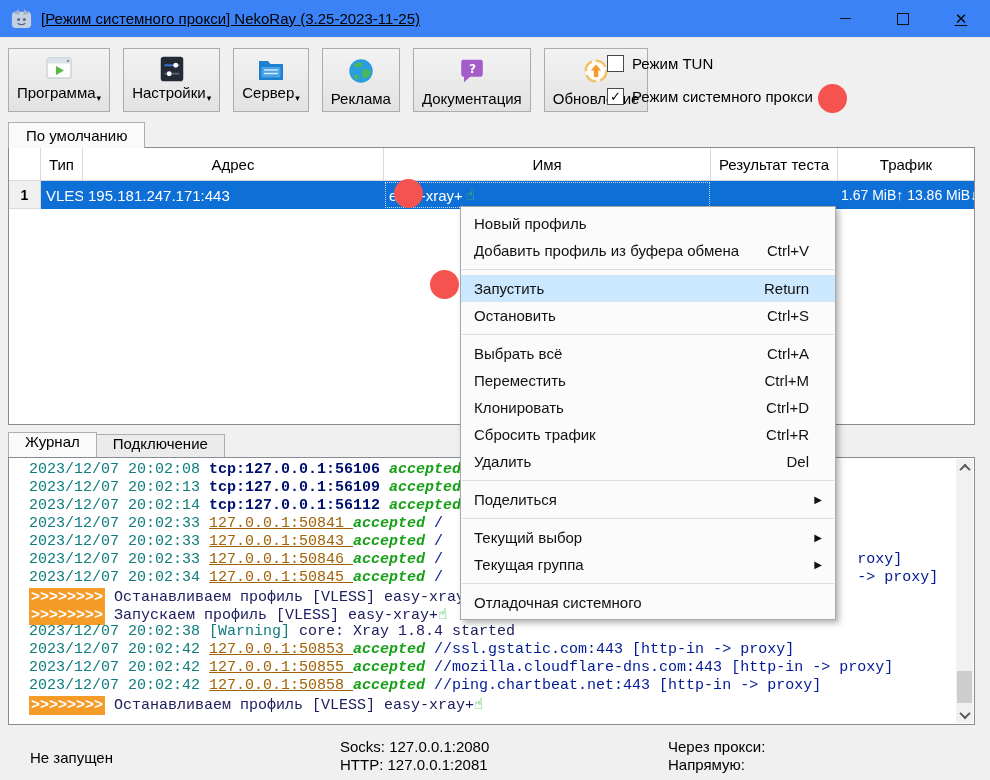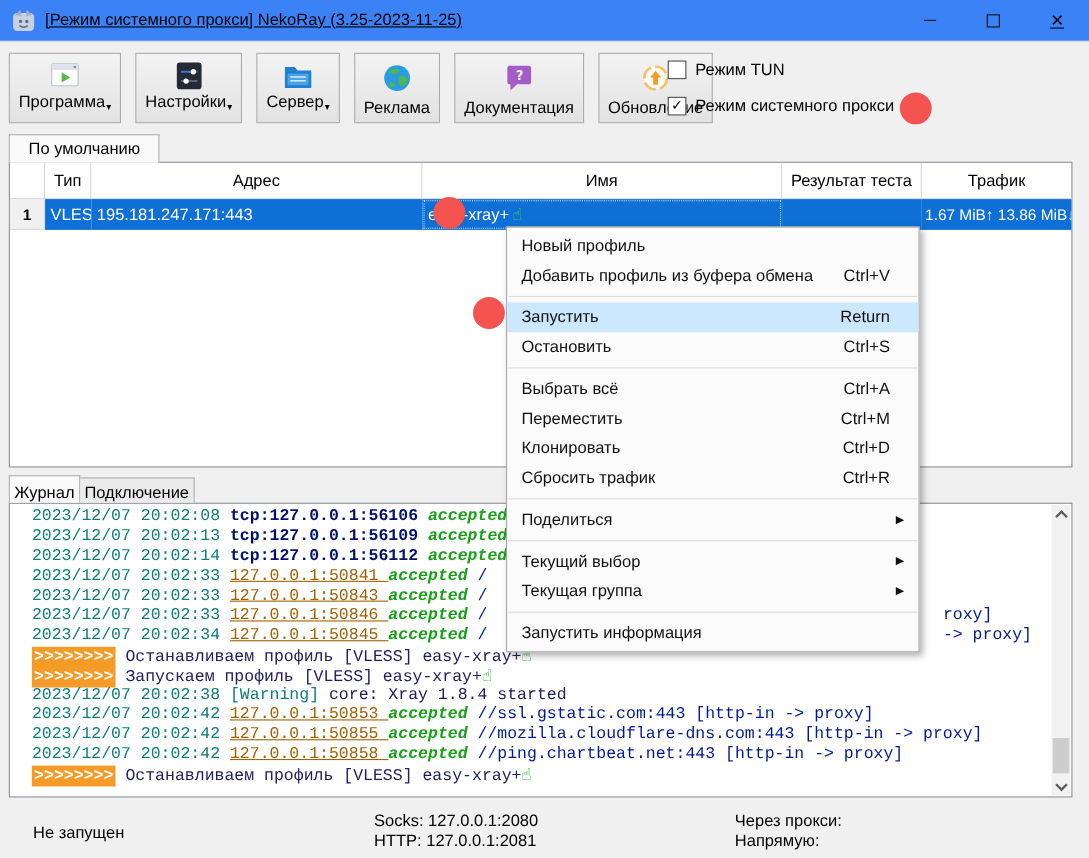--- a/index.html
+++ b/index.html
@@ -51,21 +51,21 @@
   .rownum{background:#f0f0f0;border-right:1px solid #dadada;border-bottom:1px solid #dadada;
           display:flex;align-items:center;justify-content:center;font-size:14px;font-weight:bold;}
   .td{background:#0e6fd6;color:#fff;font-size:15px;display:flex;align-items:center;
       padding-left:5px;overflow:hidden;white-space:nowrap;box-sizing:border-box;}
   .td-name{outline:1px dotted #bcd8f5;outline-offset:-2px;}
   .td-traffic{font-size:14px;padding-left:3px;}
   .hand-glyph{color:#49d549;margin-left:3px;font-family:"DejaVu Sans",sans-serif;}
 
   
   .log-tabs{position:absolute;left:8px;top:432px;display:flex;z-index:3;}
-  .ltab{padding:0 4px;display:flex;align-items:flex-end;font-size:15px;
+  .ltab{padding:0 16px;display:flex;align-items:flex-start;font-size:15px;
         border:1px solid #aeaeae;border-bottom:none;box-sizing:border-box;}
   .ltab.active{background:#fafafa;height:25px;}
   .ltab.inactive{background:#ebebeb;height:23px;margin-top:2px;border-left:none;}
 
   
   .log-panel{position:absolute;left:8px;top:457px;width:967px;height:268px;box-sizing:border-box;
              background:#fff;border:1px solid #888c91;}
   .log-content{position:absolute;left:0;top:0;right:18px;bottom:0;overflow:hidden;
                padding:3px 0 0 20px;font-family:"Liberation Mono","DejaVu Sans Mono",monospace;
                font-size:15px;line-height:18px;white-space:pre;}
@@ -302,37 +302,41 @@
         <span class="mi-key">Ctrl+M</span>
       </div>
       <div class="menu-item">
         <span class="mi-label">Клонировать</span>
         <span class="mi-key">Ctrl+D</span>
       </div>
       <div class="menu-item">
         <span class="mi-label">Сбросить трафик</span>
         <span class="mi-key">Ctrl+R</span>
       </div>
+      <div class="menu-item">
+        <span class="mi-label">Удалить</span>
+        <span class="mi-key">Del</span>
+      </div>
       <div class="menu-sep"></div>
       <div class="menu-item">
         <span class="mi-label">Поделиться</span>
         <span class="mi-arrow">▶</span>
       </div>
       <div class="menu-sep"></div>
       <div class="menu-item">
         <span class="mi-label">Текущий выбор</span>
         <span class="mi-arrow">▶</span>
       </div>
       <div class="menu-item">
         <span class="mi-label">Текущая группа</span>
         <span class="mi-arrow">▶</span>
       </div>
       <div class="menu-sep"></div>
       <div class="menu-item">
-        <span class="mi-label">Запустить информация</span>
+        <span class="mi-label">Отладочная системного</span>
       </div>
     </div>
 
   <div class="dot dot-checkbox"></div>
   <div class="dot dot-row"></div>
   <div class="dot dot-menu"></div>
 
 </div>
 
 </body></html>

